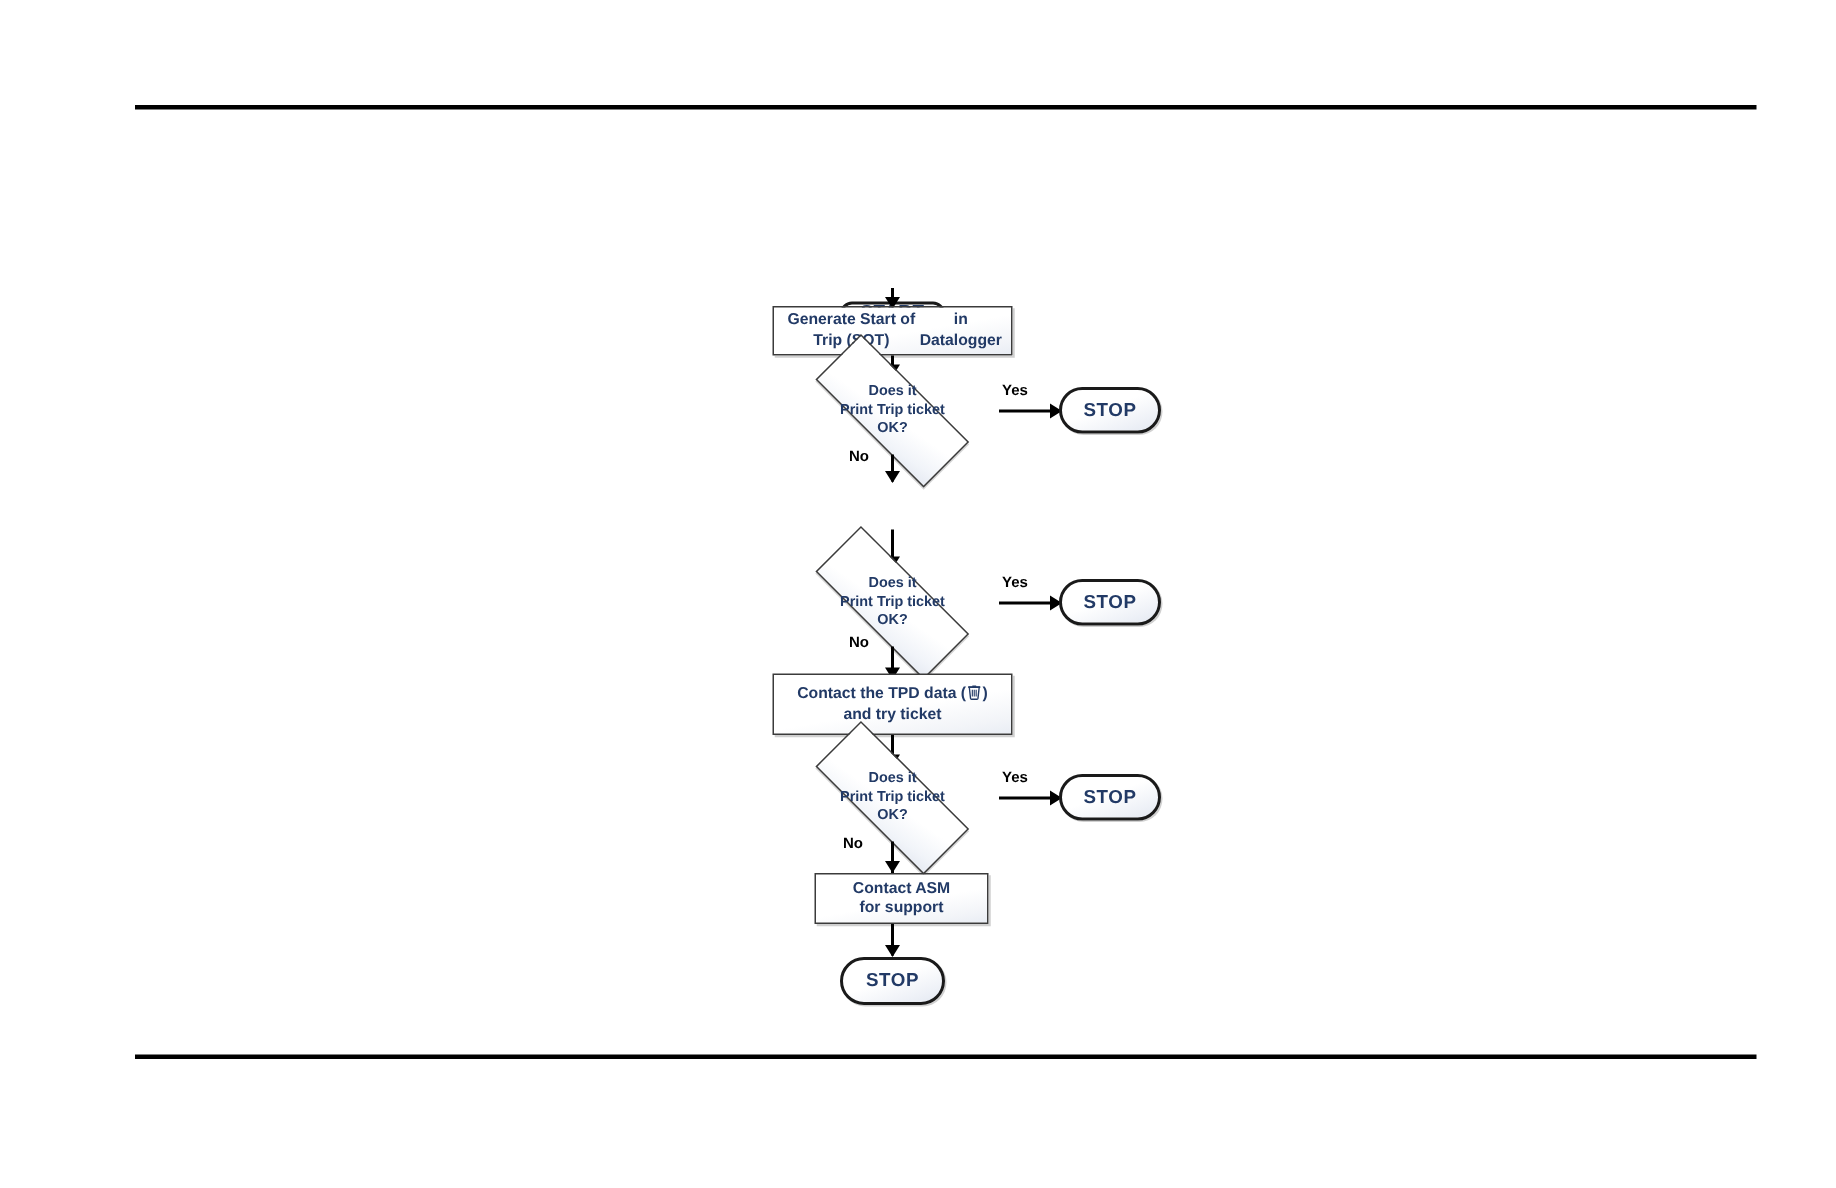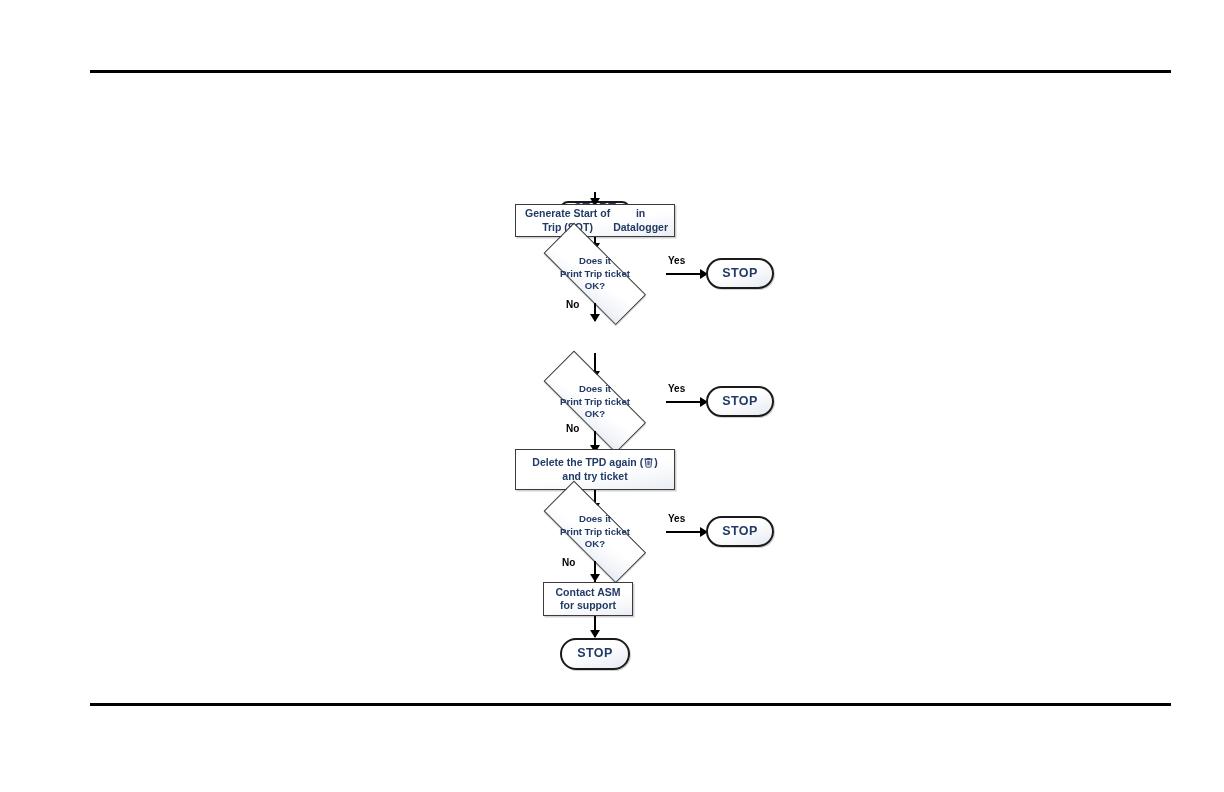--- a/index.html
+++ b/index.html
@@ -204,21 +204,21 @@
   <div class="node terminator" style="left:706px; top:386px; width:68px; height:31px;">
     <span>STOP</span>
   </div>
 
   <div class="conn-v" style="left:594px; top:431px; height:21px;"></div>
   <div class="arrow-down" style="left:590px; top:445px;"></div>
   <div class="edge-label" style="left:566px; top:423px;">No</div>
 
   <div class="node process" style="left:515px; top:449px; width:160px; height:41px; flex-direction:column;">
     <span>
-      <span>Delete the TPD again (</span><span class="glyph"><svg viewBox="0 0 12 12">
+      <span>Contact the TPD data (</span><span class="glyph"><svg viewBox="0 0 12 12">
             <path d="M2.4 2.4 h7.2 l-0.9 8.1 a0.7 0.7 0 0 1 -0.7 0.6 H4 a0.7 0.7 0 0 1 -0.7 -0.6 Z" fill="#ffffff" stroke="#223a66" stroke-width="1"></path>
             <path d="M1.6 2.3 h8.8" stroke="#223a66" stroke-width="1.2"></path>
             <path d="M4.6 1.1 h2.8 v1.2 h-2.8 Z" fill="#223a66"></path>
             <path d="M4.6 4.1 v5 M6 4.1 v5 M7.4 4.1 v5" stroke="#223a66" stroke-width="0.8"></path>
           </svg></span><span>)</span>
     </span>
     <span>and try ticket</span>
   </div>
 
   <div class="conn-v" style="left:594px; top:490px; height:21px;"></div>
@@ -238,21 +238,21 @@
   <div class="edge-label" style="left:668px; top:513px;">Yes</div>
 
   <div class="node terminator" style="left:706px; top:516px; width:68px; height:31px;">
     <span>STOP</span>
   </div>
 
   <div class="conn-v" style="left:594px; top:561px; height:21px;"></div>
   <div class="arrow-down" style="left:590px; top:574px;"></div>
   <div class="edge-label" style="left:562px; top:557px;">No</div>
 
-  <div class="node process" style="left:543px; top:582px; width:90px; height:34px; flex-direction:column;">
+  <div class="node process" style="left:543px; top:582px; width:116px; height:34px; flex-direction:column;">
     <span>Contact ASM</span>
     <span>for support</span>
   </div>
 
   <div class="conn-v" style="left:594px; top:616px; height:21px;"></div>
   <div class="arrow-down" style="left:590px; top:630px;"></div>
 
   <div class="node terminator" style="left:560px; top:638px; width:70px; height:32px;">
     <span>STOP</span>
   </div>

